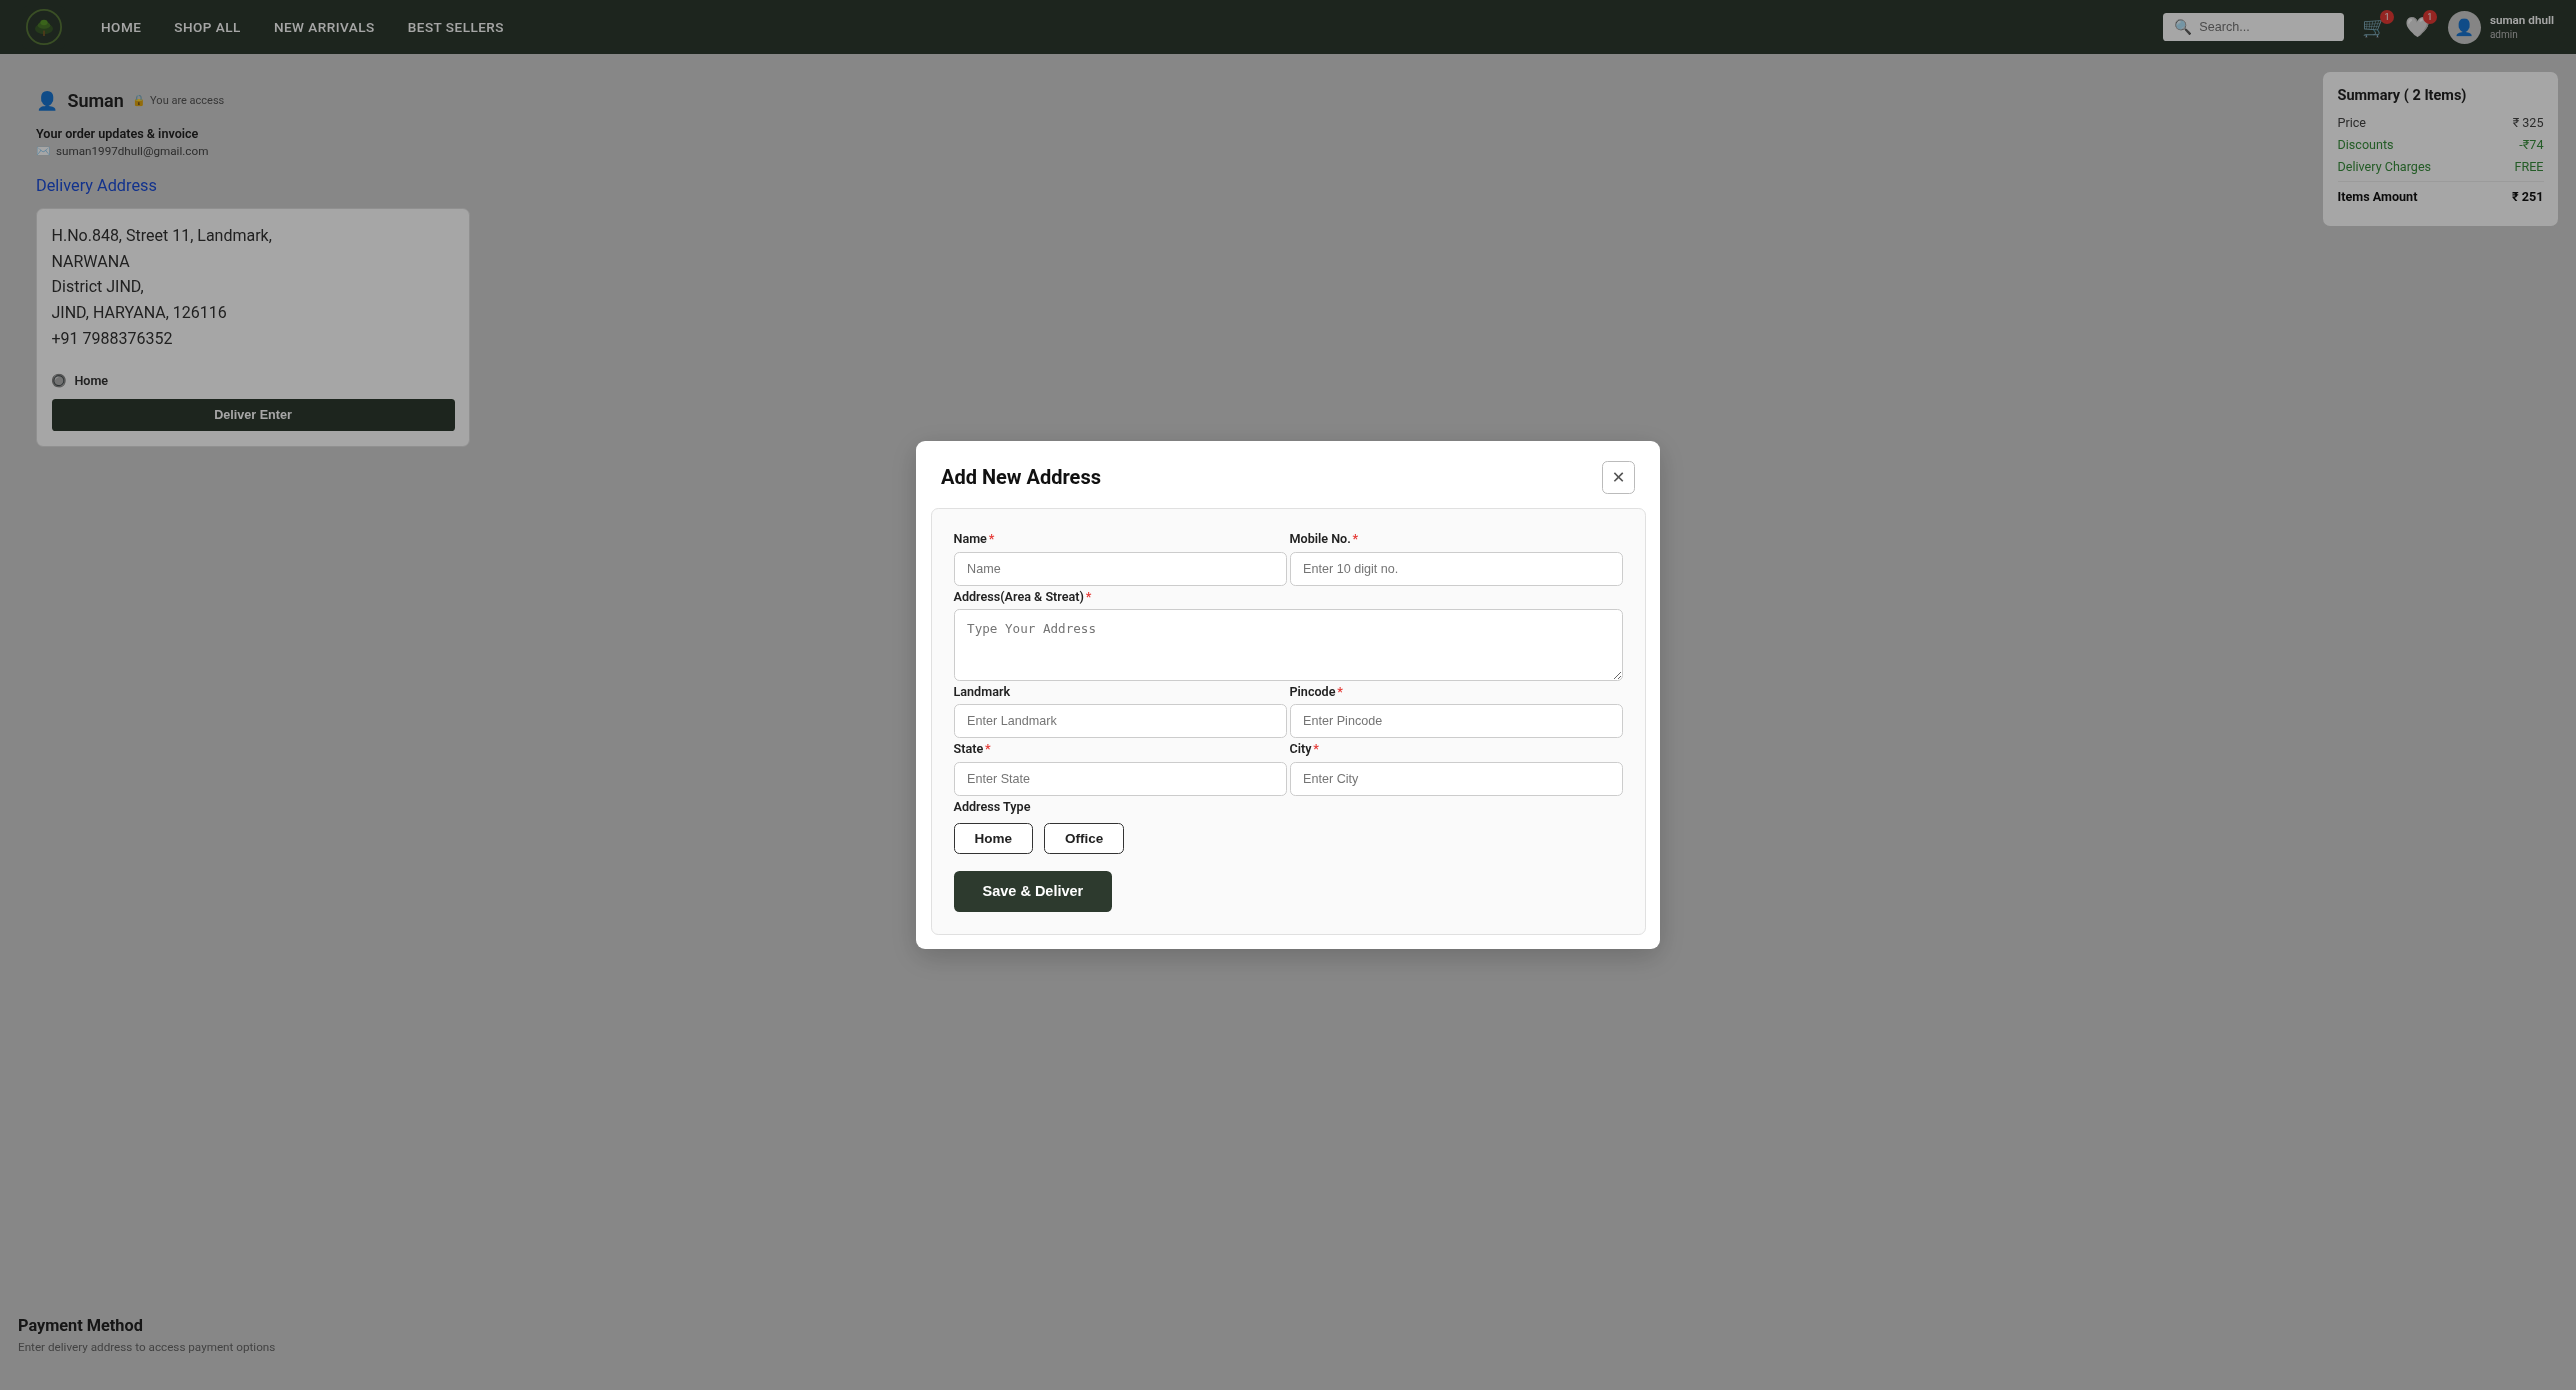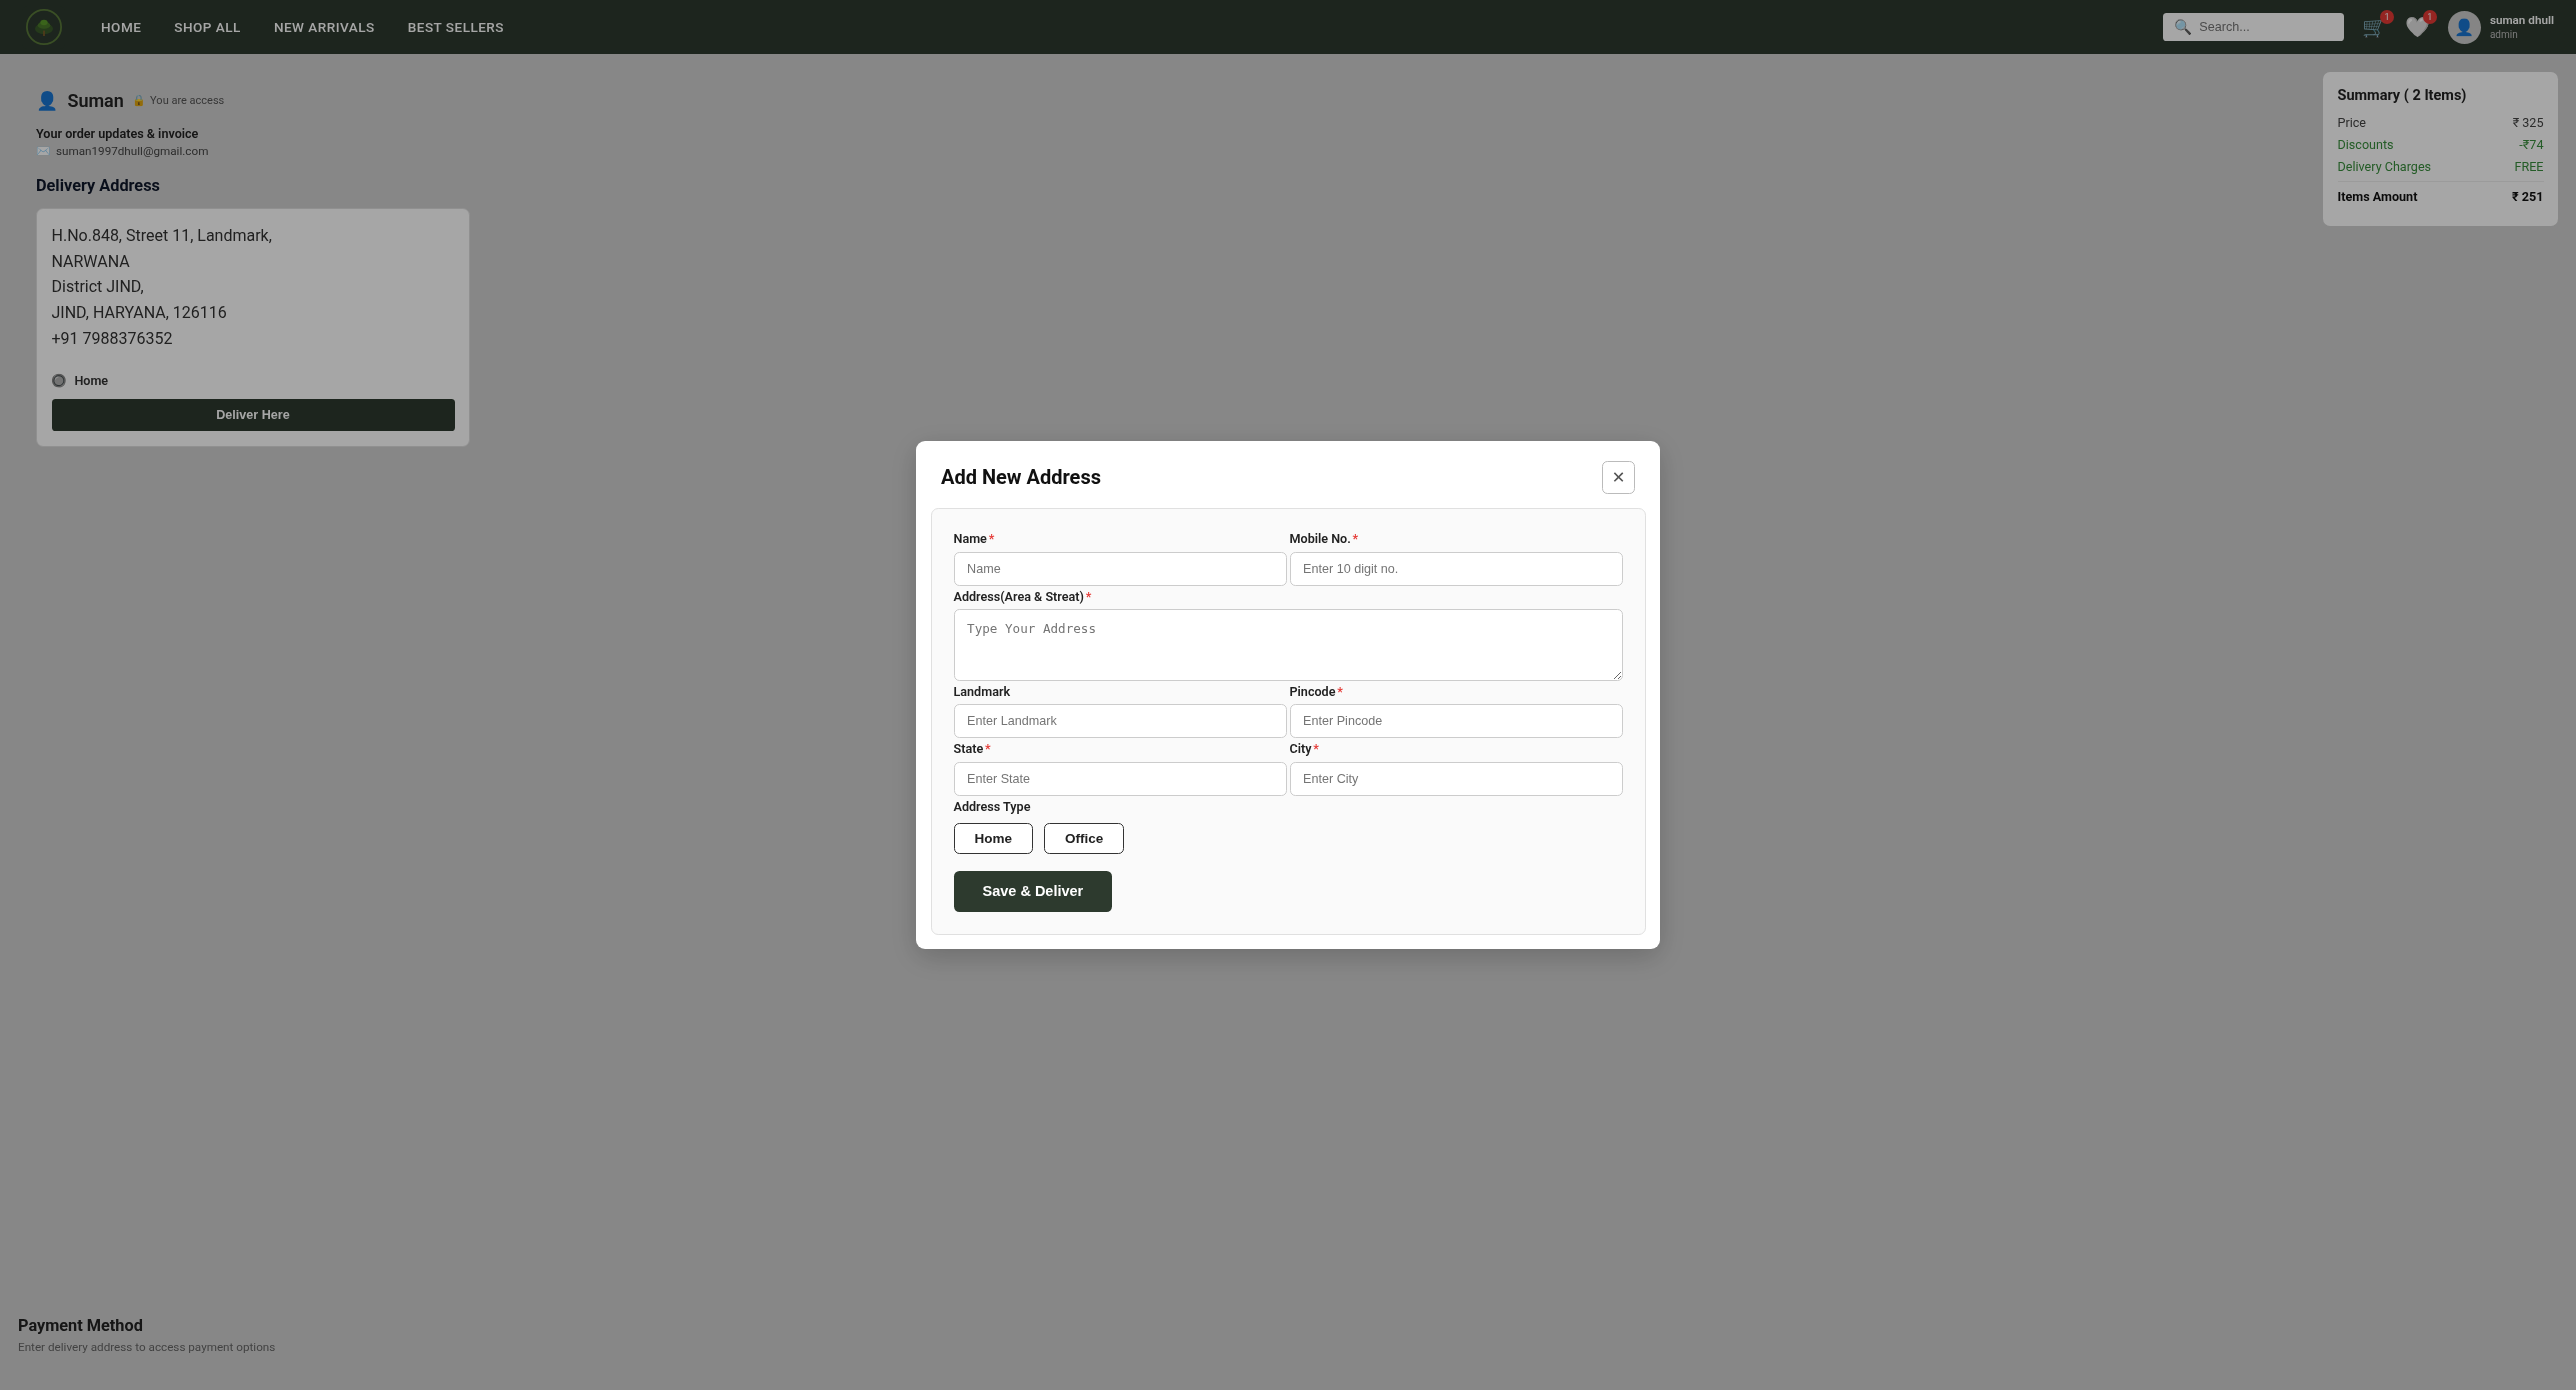--- a/index.html
+++ b/index.html
@@ -150,22 +150,22 @@
     .order-email {
       display: flex;
       align-items: center;
       gap: 5.4px;
       font-size: 11.7px;
       color: #444;
       margin-bottom: 18px;
     }
     .delivery-heading {
       font-size: 16.3px;
-      font-weight: 700;
-      color: #0f172a;
+      font-weight: 400;
+      color: #1d4ed8;
       margin-bottom: 12.6px;
     }
     .address-card {
       background: #fff;
       border-radius: 7.2px;
       padding: 14.5px;
       border: 0.9px solid #ddd;
       margin-bottom: 11px;
     }
     .address-text {
@@ -416,21 +416,21 @@
         <span>H.No.848, Street 11, Landmark,</span><br>
         <span>NARWANA</span><br>
         <span>District JIND,</span><br>
         <span>JIND, HARYANA, 126116</span><br>
         <span>+91 7988376352</span>
       </div>
       <div class="address-type-row">
         <span>🔘</span>
         <span>Home</span>
       </div>
-      <button class="deliver-btn">Deliver Here</button>
+      <button class="deliver-btn">Deliver Enter</button>
     </div>
 
     <div class="payment-section">
       <div class="payment-heading">Payment Method</div>
       <div class="payment-sub">Enter delivery address to access payment options</div>
     </div>
   </div>
 
   <div class="right-summary">
     <div class="summary-title">

